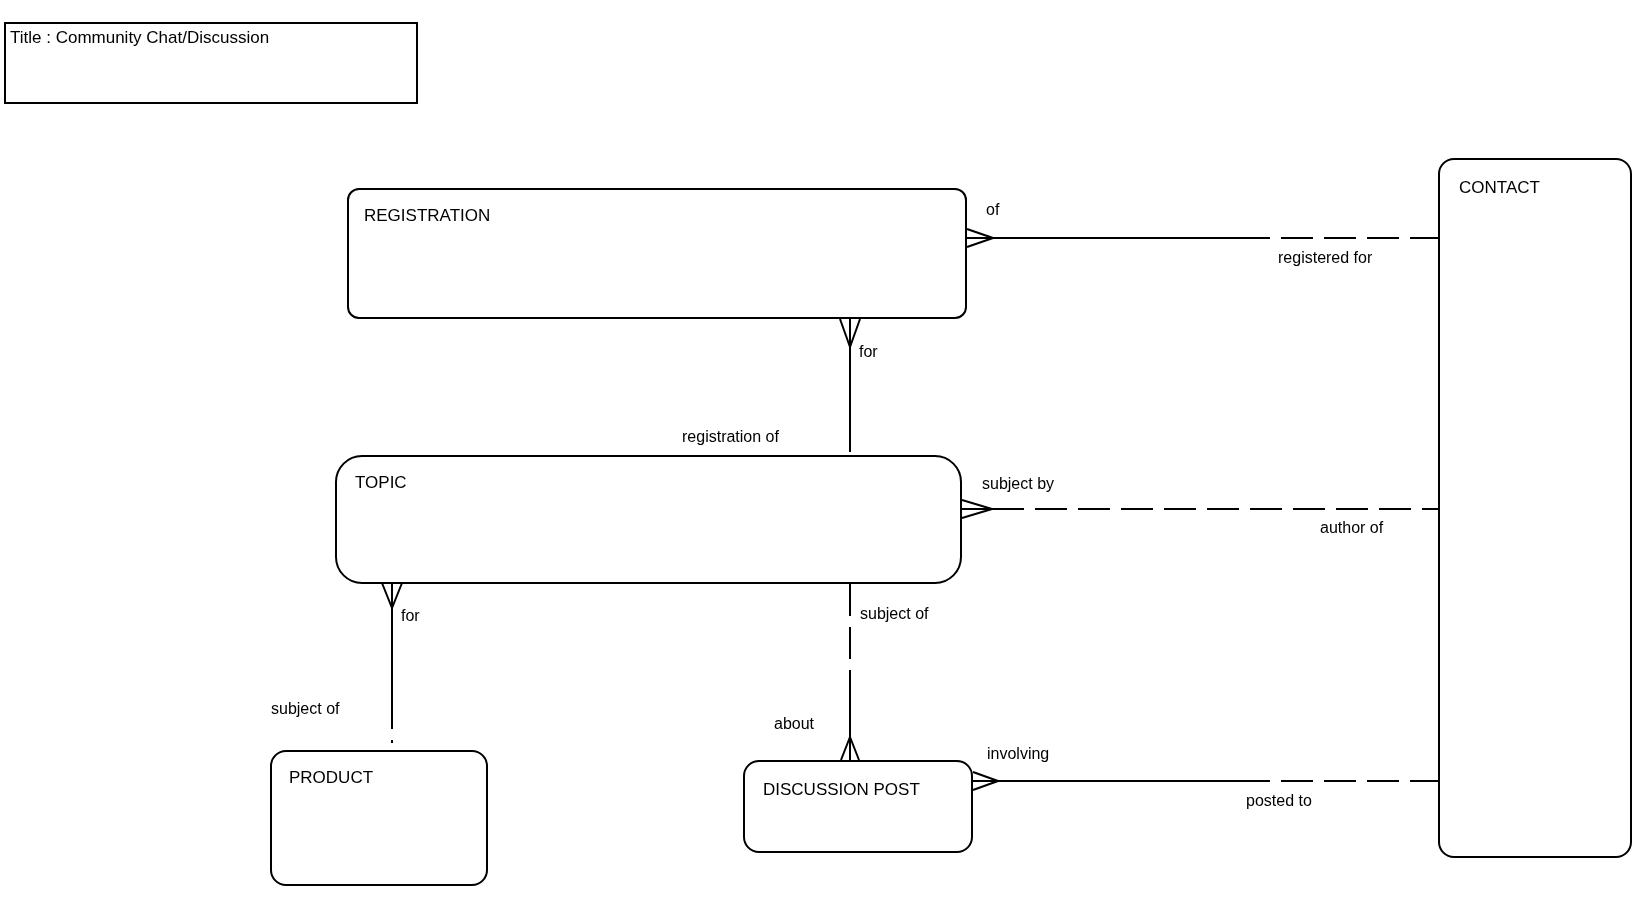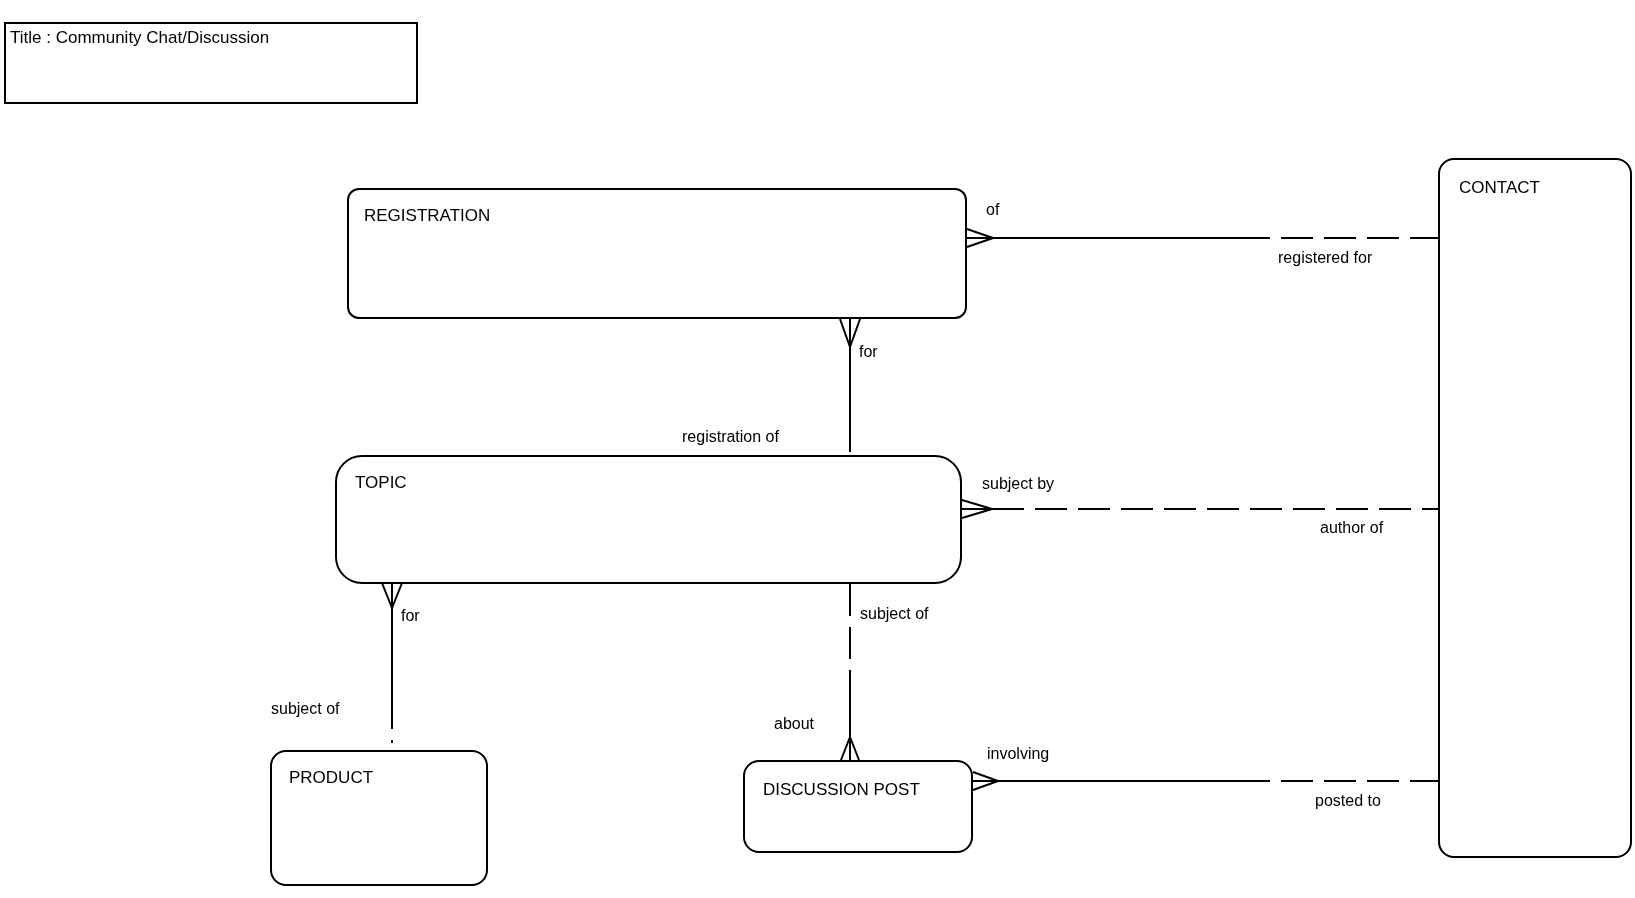--- a/index.html
+++ b/index.html
@@ -74,21 +74,21 @@
   #lbl-reg-registered  { left: 1278px; top: 248px; }
   #lbl-regtopic-for    { left: 859px;  top: 342px; }
   #lbl-regtopic-regof  { left: 682px;  top: 427px; }
   #lbl-topic-authored  { left: 982px;  top: 474px; }
   #lbl-topic-authorof  { left: 1320px; top: 518px; }
   #lbl-topicpost-subj  { left: 860px;  top: 604px; }
   #lbl-topicprod-for   { left: 401px;  top: 606px; }
   #lbl-topicprod-subj  { left: 271px;  top: 699px; }
   #lbl-post-about      { left: 774px;  top: 714px; }
   #lbl-post-involving  { left: 987px;  top: 744px; }
-  #lbl-post-postedto   { left: 1315px; top: 791px; }
+  #lbl-post-postedto   { left: 1246px; top: 791px; }
 </style>
 </head>
 <body>
 
 <div class="canvas">
 
   <svg class="wires" viewBox="0 0 1635 898" xmlns="http://www.w3.org/2000/svg" fill="none" stroke="#000000" stroke-width="2">
 
     <g>
       <path d="M993,238 L967,229 M993,238 L967,238 M993,238 L967,247"></path>

